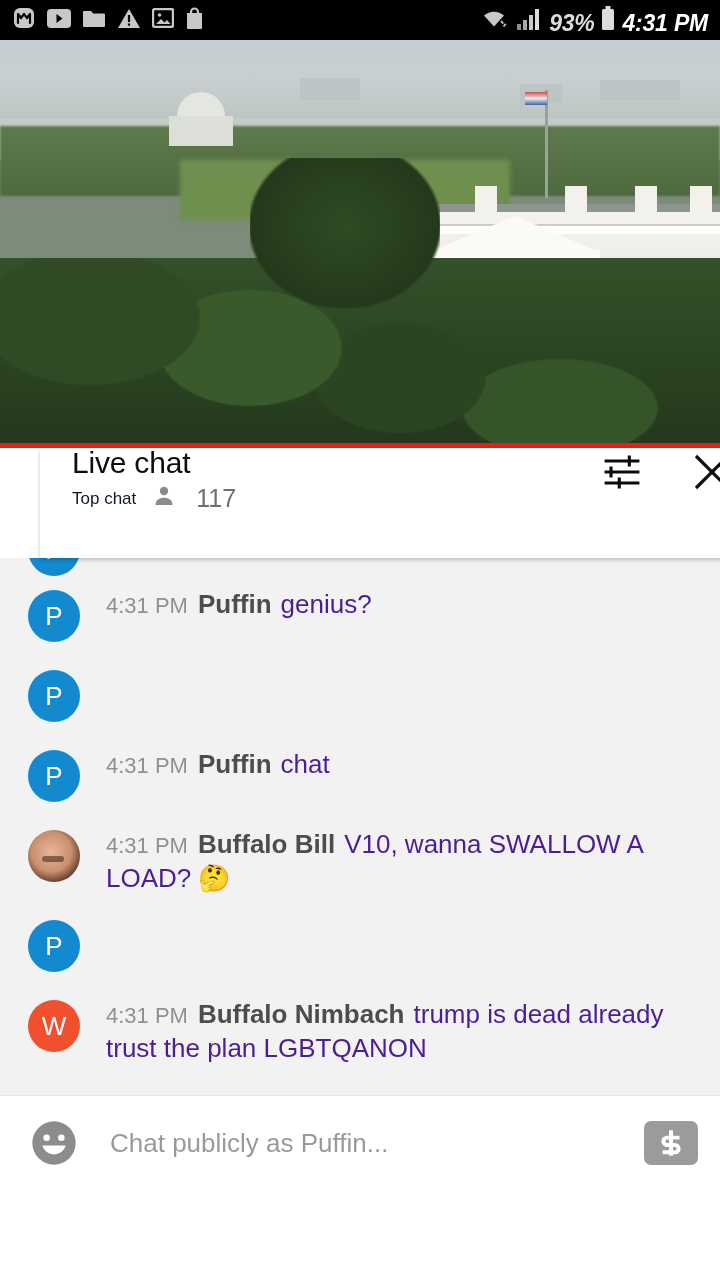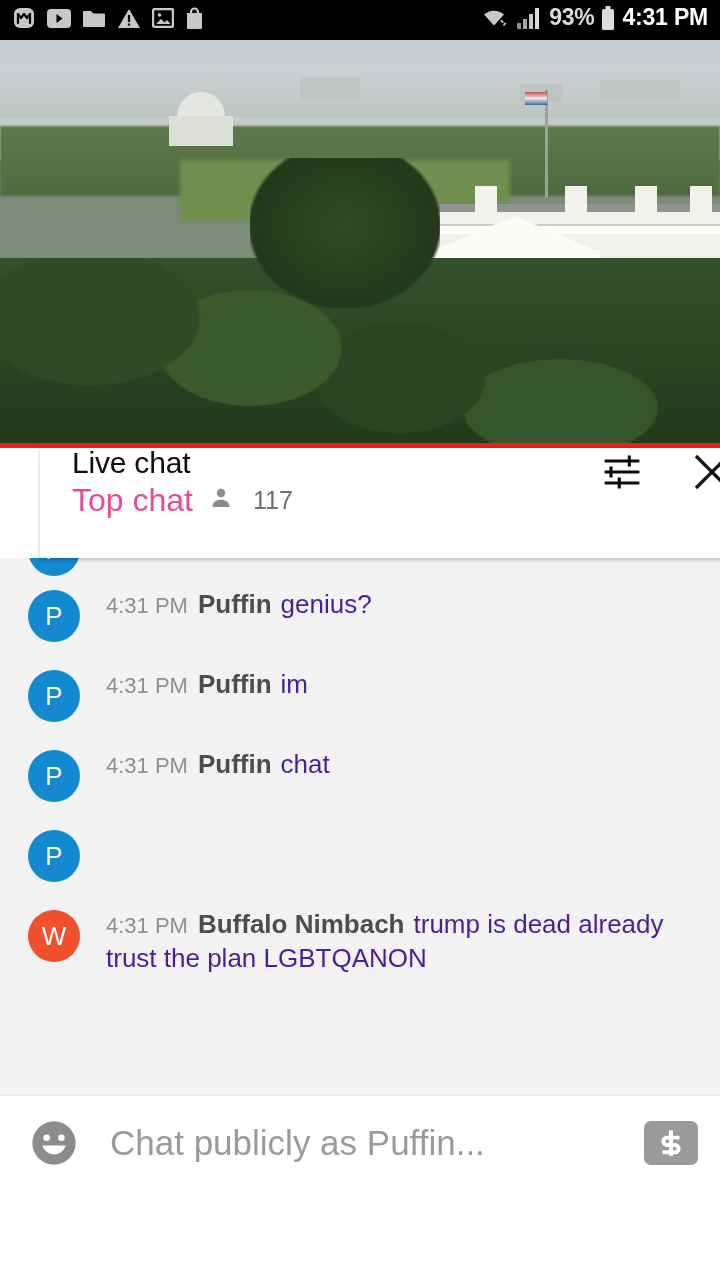--- a/index.html
+++ b/index.html
@@ -13,21 +13,21 @@
 
   
   .statusbar {
     height: 40px; width: 100%;
     background: #000000;
     display: flex; align-items: center;
     padding: 0 12px;
     color: #c8c8c8;
   }
   .status-left { display: flex; align-items: center; gap: 11px; }
-  .status-right { margin-left: auto; display: flex; align-items: flex-start; gap: 7px; }
+  .status-right { margin-left: auto; display: flex; align-items: flex-end; gap: 7px; font-style: italic; }
   .sicon { display: block; }
   .battery-pct {
     font-size: 23px; font-weight: 700; color: #dcdcdc;
     letter-spacing: -0.3px; line-height: 1;
   }
   .clock {
     font-size: 23px; font-weight: 700; color: #ffffff;
     letter-spacing: -0.2px; line-height: 1;
   }
 
@@ -146,21 +146,21 @@
     box-shadow: 0 2px 4px rgba(0,0,0,.22);
     margin-left: 40px;
   }
   .header-texts { display: flex; flex-direction: column; gap: 6px; }
   .chat-title {
     font-size: 30px; color: #0d0d0d; line-height: 1;
     letter-spacing: -0.2px;
   }
   .chat-sub { display: flex; align-items: center; gap: 16px; }
   .chat-mode {
-    font-size: 32px; color: #ec4899; line-height: 1;
+    font-size: 17px; color: #0f172a; line-height: 1;
   }
   .viewers { display: flex; align-items: center; gap: 20px; }
   .viewer-count {
     font-size: 25px; color: #6f6f6f; line-height: 1;
   }
   .header-actions {
     margin-left: auto; display: flex; align-items: center; gap: 44px;
   }
   .hdr-btn { display: flex; align-items: center; justify-content: center; }
 
@@ -229,21 +229,21 @@
     background: #ffffff;
     display: flex; align-items: center;
     padding: 0 22px 0 28px;
     border-top: 1px solid #e8e8e8;
   }
   .emoji-btn { flex: 0 0 auto; display: flex; align-items: center; }
   .chat-input {
     flex: 1 1 auto;
     border: none; outline: none; background: transparent;
     font-family: "Liberation Sans", sans-serif;
-    font-size: 35px; color: #4d7c0f;
+    font-size: 26px; color: #4d7c0f;
     padding-left: 30px;
   }
   .chat-input::placeholder { color: #9a9a9a; }
   .superchat-btn {
     flex: 0 0 auto;
     width: 54px; height: 44px; border-radius: 7px;
     background: #9b9b9b;
     display: flex; align-items: center; justify-content: center;
   }
 </style>
@@ -418,35 +418,38 @@
       </div>
       <div class="msg-body">
         <span class="ts">4:31 PM</span><span class="author">Puffin</span><span class="text">genius?</span>
       </div>
     </div>
 
     <div class="msg">
       <div class="avatar" style="background:#1389cf;">
         <span>P</span>
       </div>
-      <div class="msg-body">
-        <span class="ts">4:31 PM</span><span class="author">Puffin</span><span class="text">im</span>
-      </div>
     </div>
 
     <div class="msg">
       <div class="avatar" style="background:#1389cf;">
         <span>P</span>
       </div>
       <div class="msg-body">
         <span class="ts">4:31 PM</span><span class="author">Puffin</span><span class="text">chat</span>
       </div>
     </div>
 
 
+    <div class="msg">
+      <div class="avatar photo-face"></div>
+      <div class="msg-body">
+        <span class="ts">4:31 PM</span><span class="author">Buffalo Bill</span><span class="text">V10, wanna SWALLOW A LOAD? 🤔</span>
+      </div>
+    </div>
 
     <div class="msg">
       <div class="avatar" style="background:#1389cf;">
         <span>P</span>
       </div>
     </div>
 
     <div class="msg">
       <div class="avatar" style="background:#f1502f;">
         <span>W</span>

